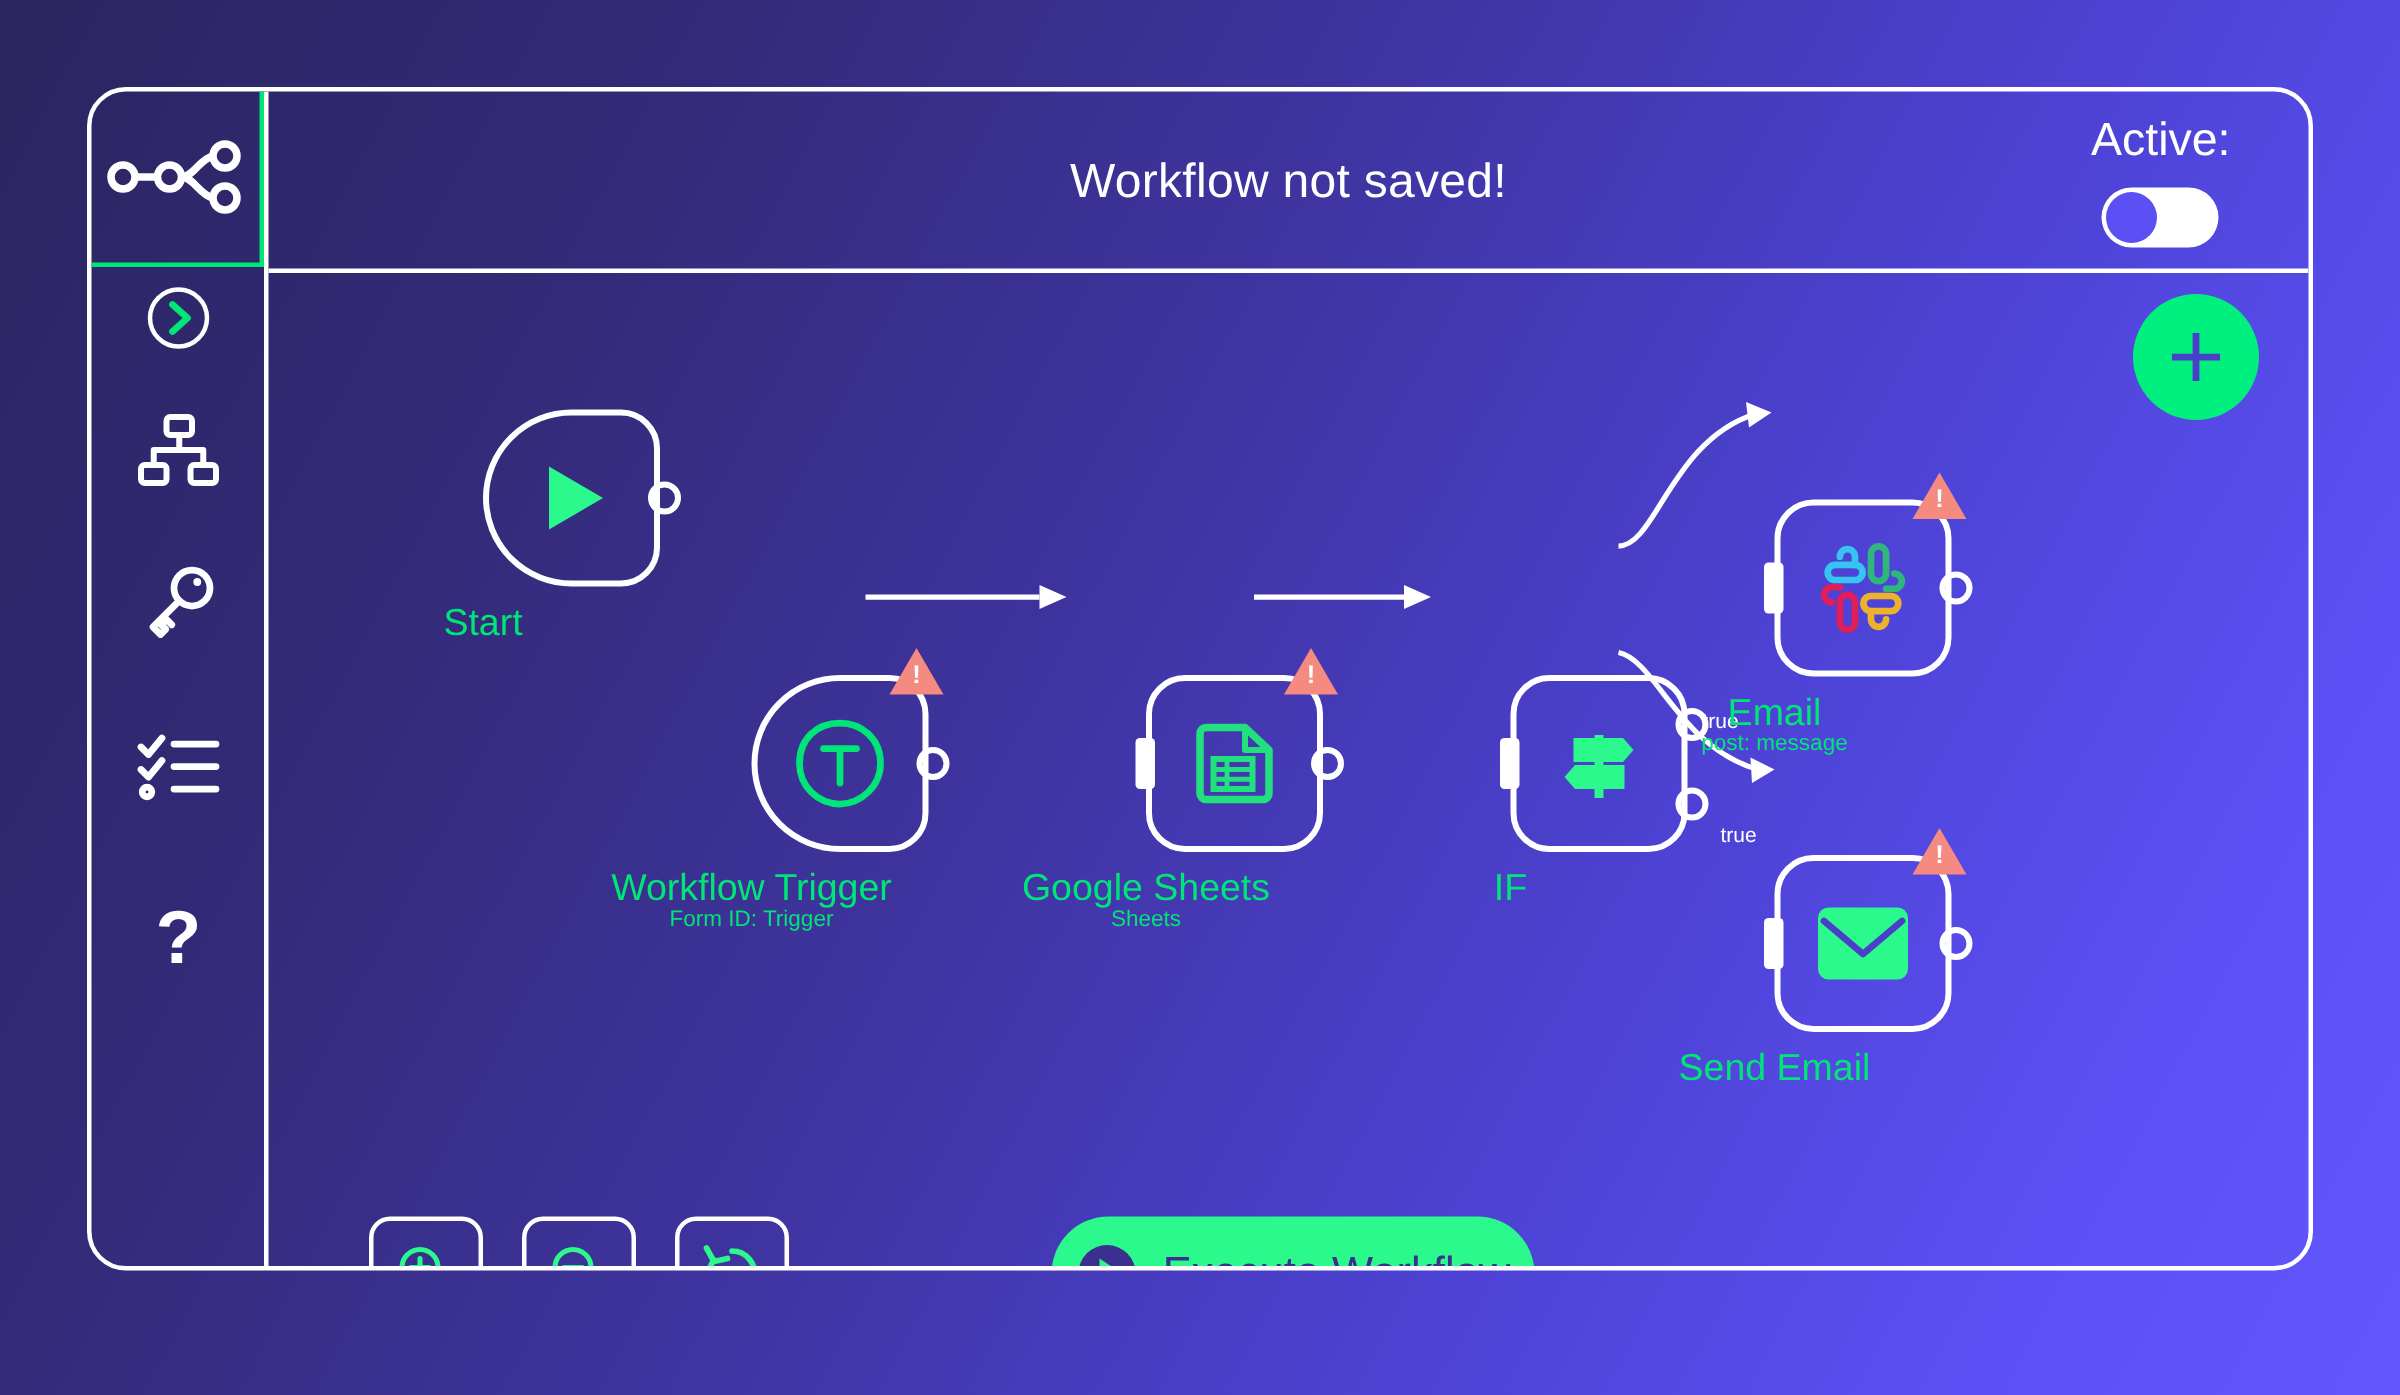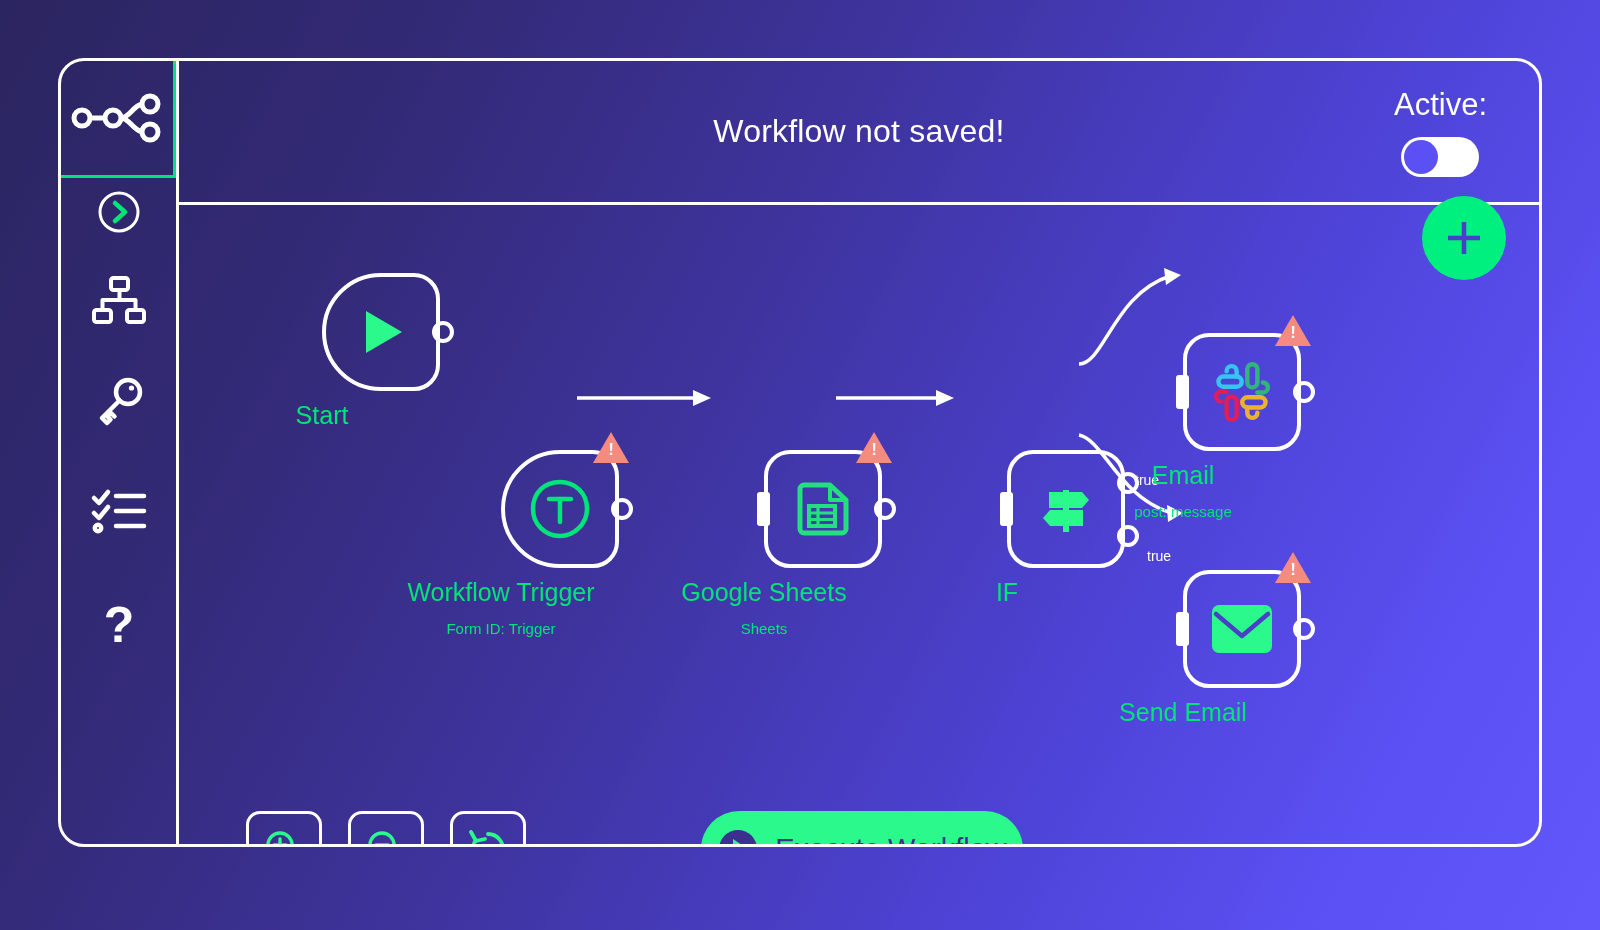--- a/index.html
+++ b/index.html
@@ -70,21 +70,21 @@
   #side-credentials { top: 290px; height: 100px; }
   #side-executions { top: 400px; height: 100px; }
   #side-help { top: 515px; height: 100px; }
 
   
   #header {
     position: absolute;
     left: 118px;
     top: 0;
     right: 0;
-    height: 144px;
+    height: 121px;
     border-bottom: 3px solid #ffffff;
     display: flex;
     align-items: center;
     justify-content: center;
   }
 
   #header-title {
     color: #ffffff;
     font-size: 32px;
     font-weight: 500;
@@ -175,21 +175,20 @@
 
   .node-sub {
     position: absolute;
     top: 154px;
     left: 50%;
     transform: translateX(-50%);
     color: #00e577;
     font-size: 15px;
     white-space: nowrap;
     font-weight: 400;
-    margin-top: 16px;
   }
 
   .out-dot {
     position: absolute;
     width: 22px;
     height: 22px;
     border: 4px solid #ffffff;
     border-radius: 50%;
     background: transparent;
   }

